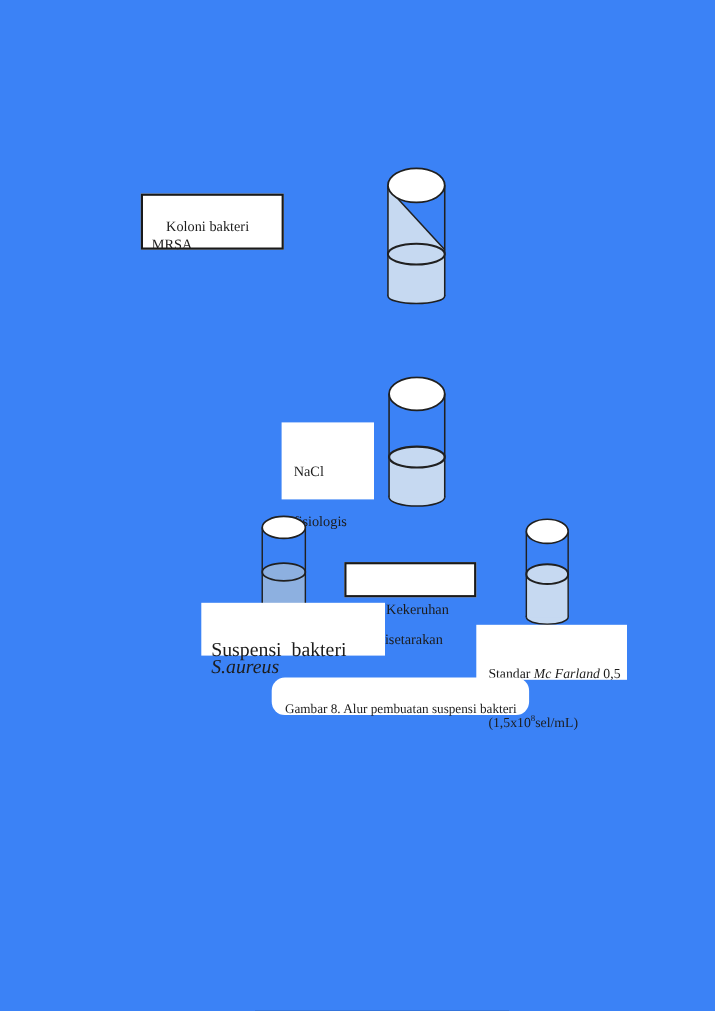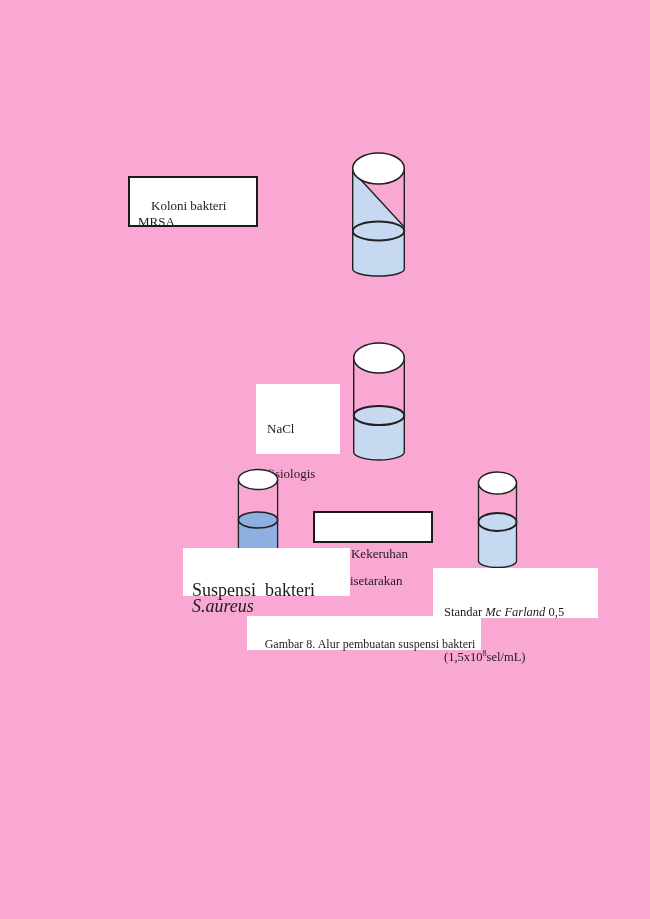--- a/index.html
+++ b/index.html
@@ -39,33 +39,33 @@
     left: 313px; top: 511px; width: 120px; height: 32px;
     text-align: center; line-height: 27px;
   }
   #cyl3 { left: 237px; top: 468px; width: 42px; height: 99px; }
   #cyl4 { left: 477px; top: 471px; width: 41px; height: 98px; }
   #box-suspensi {
     left: 183px; top: 548px; width: 167px; height: 48px;
     padding: 4px 0 0 9px; line-height: 15.5px; font-size: 18px;
   }
   #box-standar {
-    left: 433px; top: 568px; width: 165px; height: 50px;
+    left: 433px; top: 568px; width: 137px; height: 50px;
     padding: 7px 0 0 11px; line-height: 15px; font-size: 12.5px;
   }
   #caption {
     left: 247px; top: 616px; width: 234px; height: 34px;
-    padding-top: 6px; text-align: center; font-size: 12px;
+    padding-top: 6px; text-align: left; font-size: 12px; border-radius: 12px;
   }
   sup { font-size: 8px; line-height: 0; }
 </style>
 </head>
 <body>
 
-<div class="stage" style="background-color: #f9a8d4;">
+<div class="stage" style="background-color: #3b82f6;">
 
   <div class="lblbox bordered" id="box-koloni">
     <span>Koloni bakteri MRSA</span>
   </div>
 
   <svg class="tube" id="cyl1" viewBox="0 0 55 135">
     <ellipse cx="27.5" cy="123" rx="25.8" ry="7" stroke-width="1.4" fill="#c6d9f1" stroke="#202020"></ellipse>
     <rect x="1.7" y="85" width="51.6" height="38" fill="#c6d9f1"></rect>
     <polygon points="1.7,25 53.3,81 53.3,85 1.7,85" fill="#c6d9f1"></polygon>
     <ellipse cx="27.5" cy="85" rx="25.8" ry="9.5" stroke-width="1.8" fill="#c6d9f1" stroke="#202020"></ellipse>

